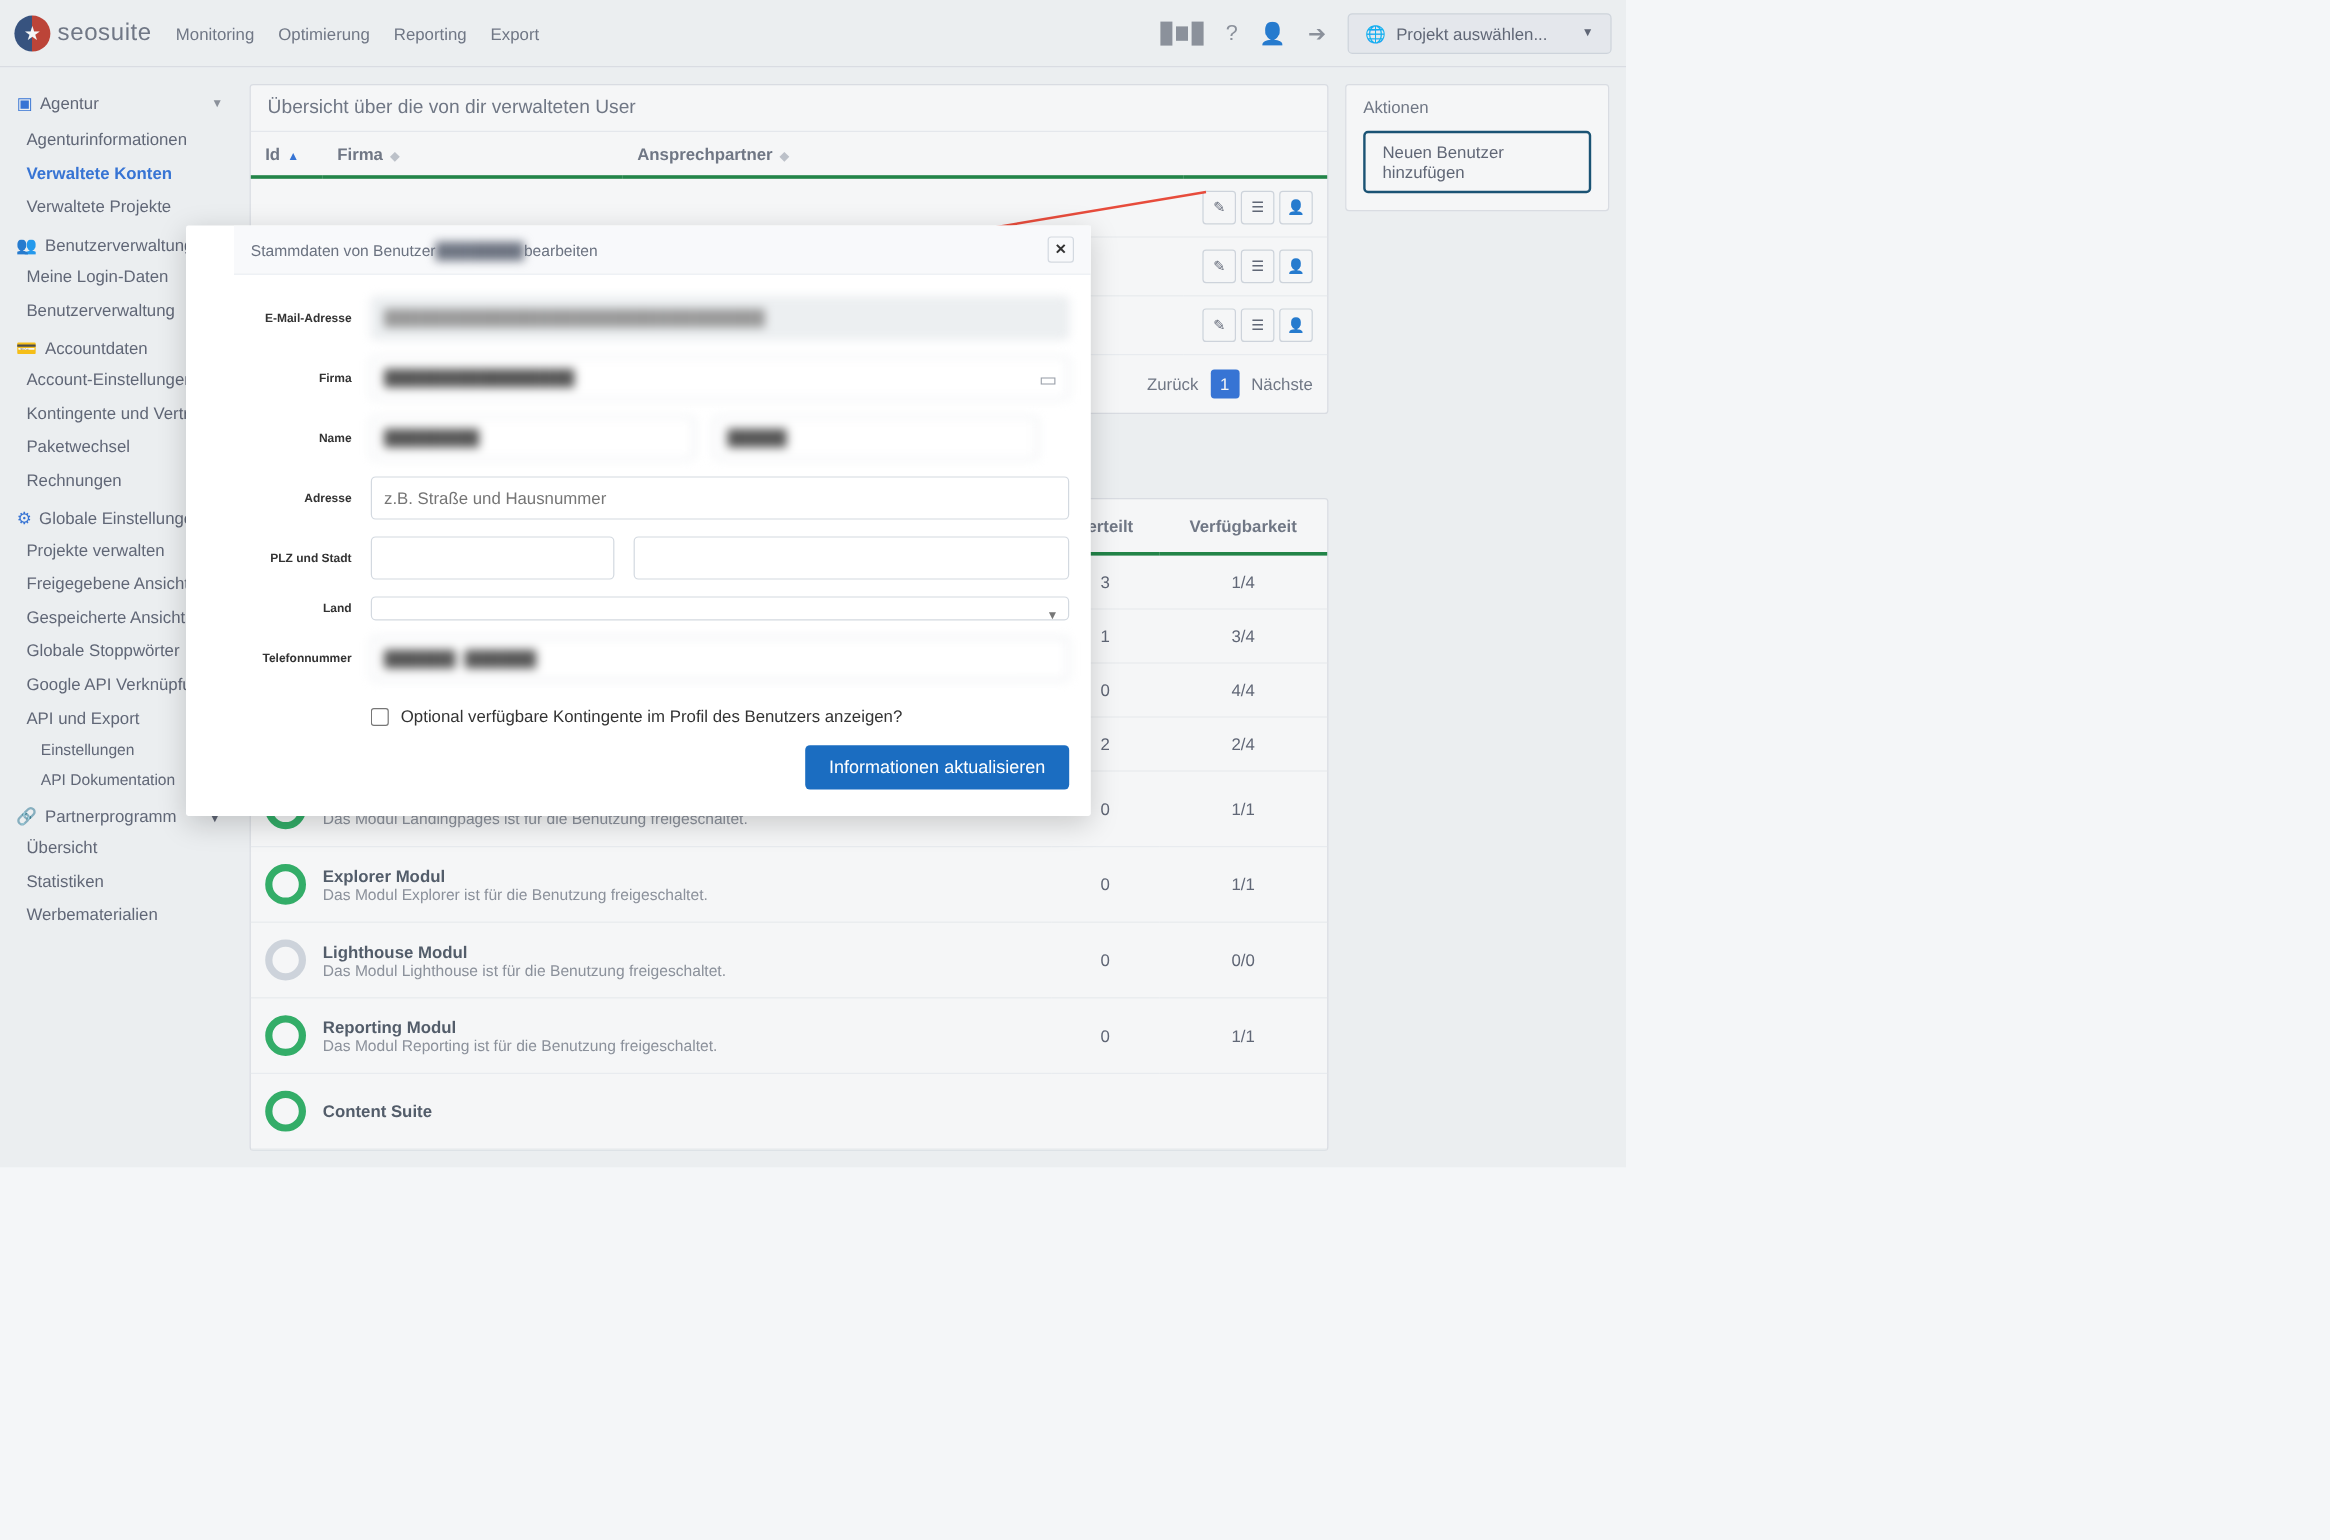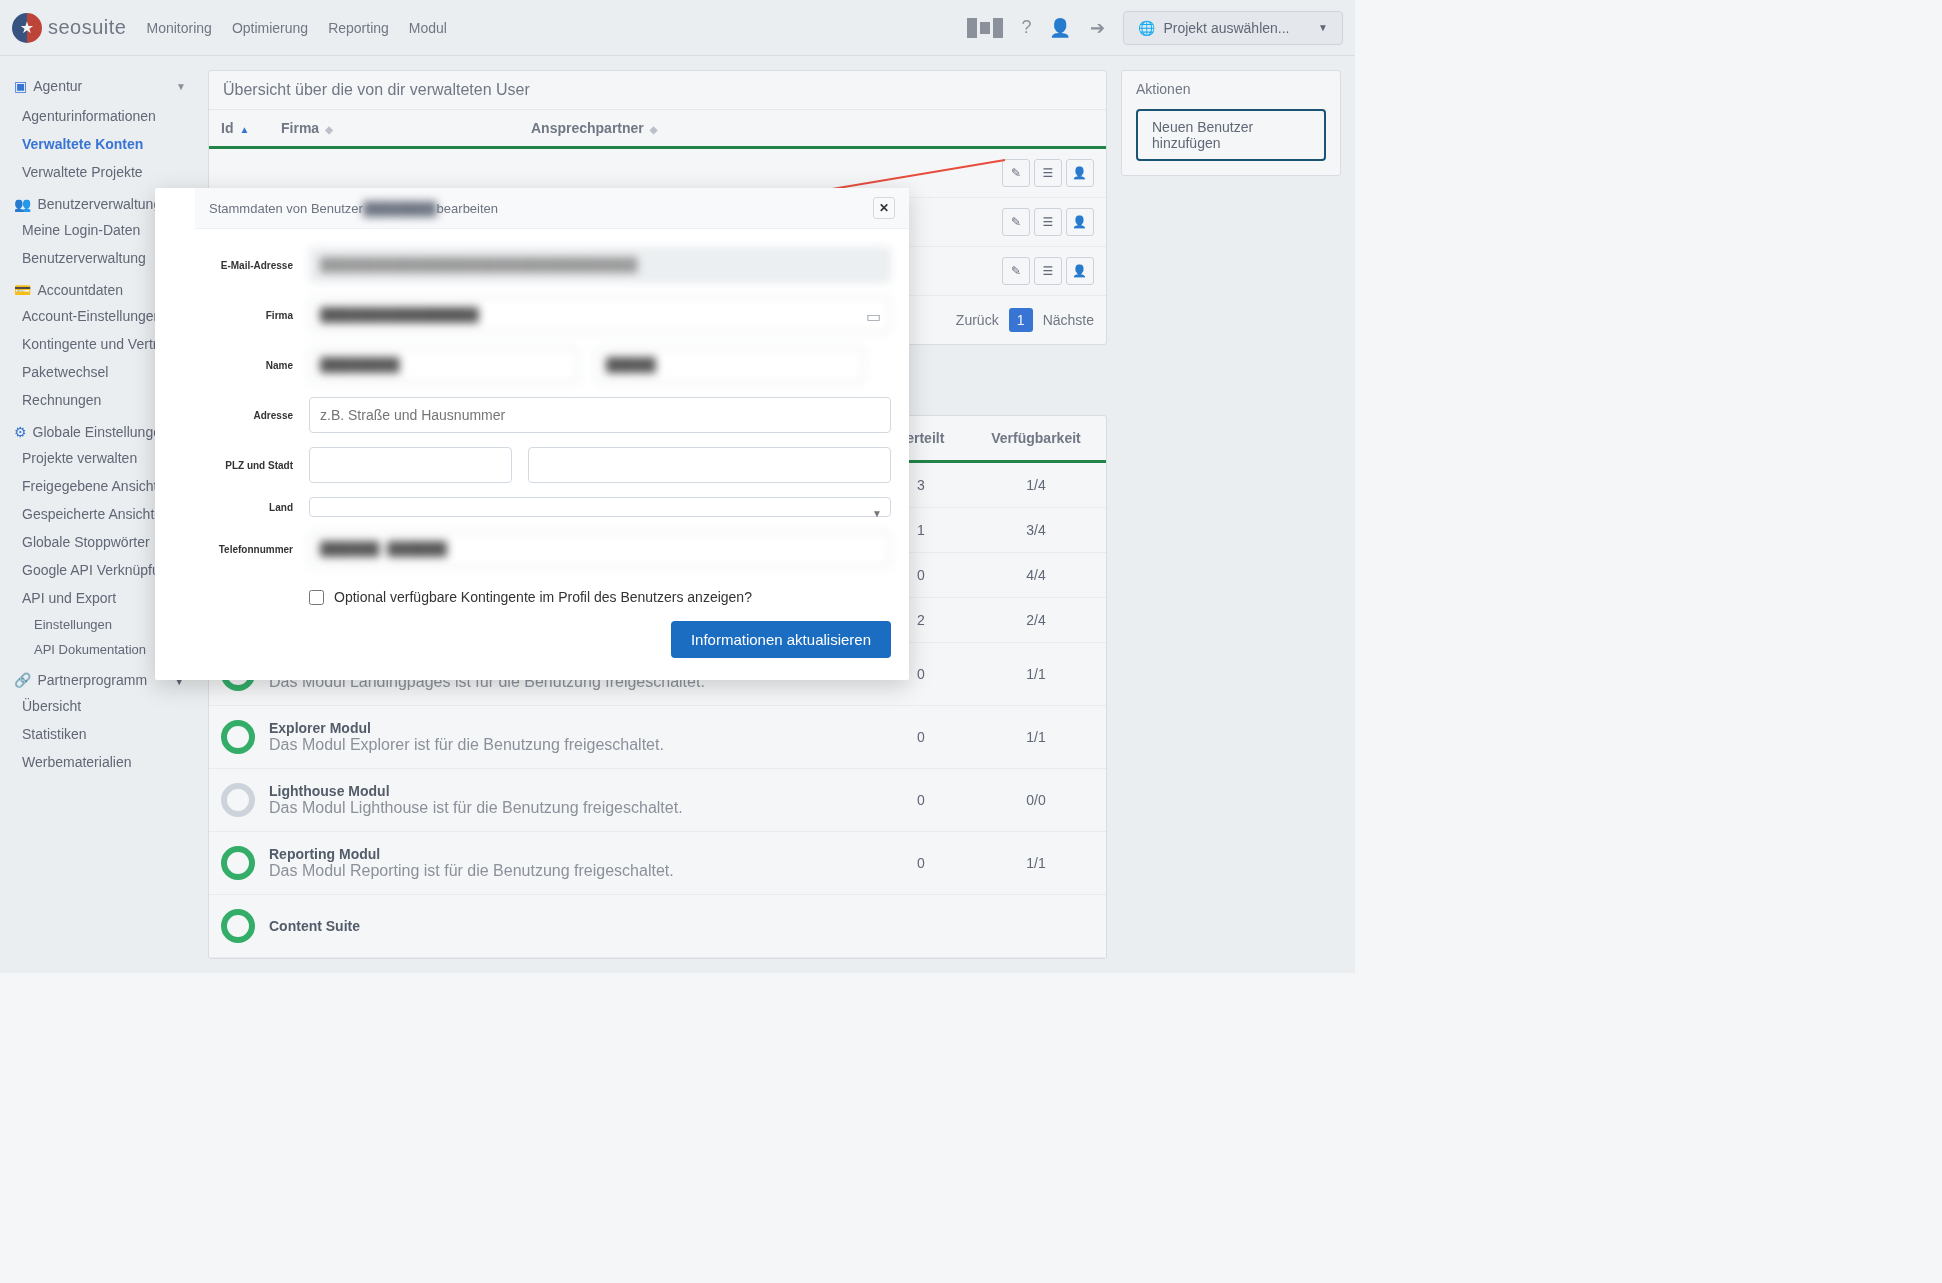--- a/index.html
+++ b/index.html
@@ -55,21 +55,21 @@
 .pagination { display:flex; align-items:center; gap:10px; padding:12px; justify-content:flex-end; color:#6b7280; font-size:14px;}
 .pagination .pg { width:24px; height:24px; background:#2c6fd8; color:#fff; display:flex; align-items:center; justify-content:center; border-radius:3px;}
 
 
 .mods { margin-top: 70px; }
 .mods th, .mods td { padding: 14px 12px; }
 .mod-row { display:flex; align-items:center; gap:14px; }
 .mod-circle { width: 34px; height: 34px; border: 6px solid #27ae60; border-radius: 50%; flex-shrink:0;}
 .mod-circle.grey { border-color:#d3d9e0; }
 .mod-title { font-weight: 600; color: #4b5563; }
-.mod-desc { font-size: 16px; color: #8a8f99; }
+.mod-desc { font-size: 13px; color: #8a8f99; }
 
 
 .modal-shade { position:absolute; inset:0; background: rgba(160,165,172,0.1); }
 .modal { position:absolute; left:155px; top:188px; width:754px; background:#fff; box-shadow: 0 6px 24px rgba(0,0,0,0.18); border-radius:2px; }
 .modal-head { display:flex; align-items:center; padding: 9px 14px; background:#f8f9fb; border-bottom:1px solid #eceff3; color:#6b7280; font-size:13px;margin-left:40px;}
 .modal-head .close { margin-left:auto; width:22px; height:22px; border:1px solid #d3d9e0; border-radius:3px; display:flex; align-items:center; justify-content:center; cursor:pointer; color:#333; font-size:12px; font-weight:700;}
 .modal-body { padding: 18px 18px 22px; }
 .frow { display:flex; align-items:center; margin-bottom:14px; gap:16px;}
 .flabel { width:120px; text-align:right; font-weight:600; color:#333; font-size:10px;}
 .finput { flex:1; border:1px solid #d3d9e0; border-radius:4px; padding:9px 10px; font-size:14px; color:#555; background:#fff; }
@@ -96,21 +96,21 @@
 
 <div class="navbar">
   <div class="navbar-logo">
     <div class="star">★</div>
     <span class="brand">seosuite</span>
   </div>
   <div class="navbar-menu">
     <a>Monitoring</a>
     <a>Optimierung</a>
     <a>Reporting</a>
-    <a>Modul</a>
+    <a>Export</a>
   </div>
   <div class="navbar-right">
     <div class="bar-icons">
           <span></span>
           <span></span>
           <span></span>
         </div>
     <div class="icon">?</div>
     <div class="icon">👤</div>
     <div class="icon">➔</div>

